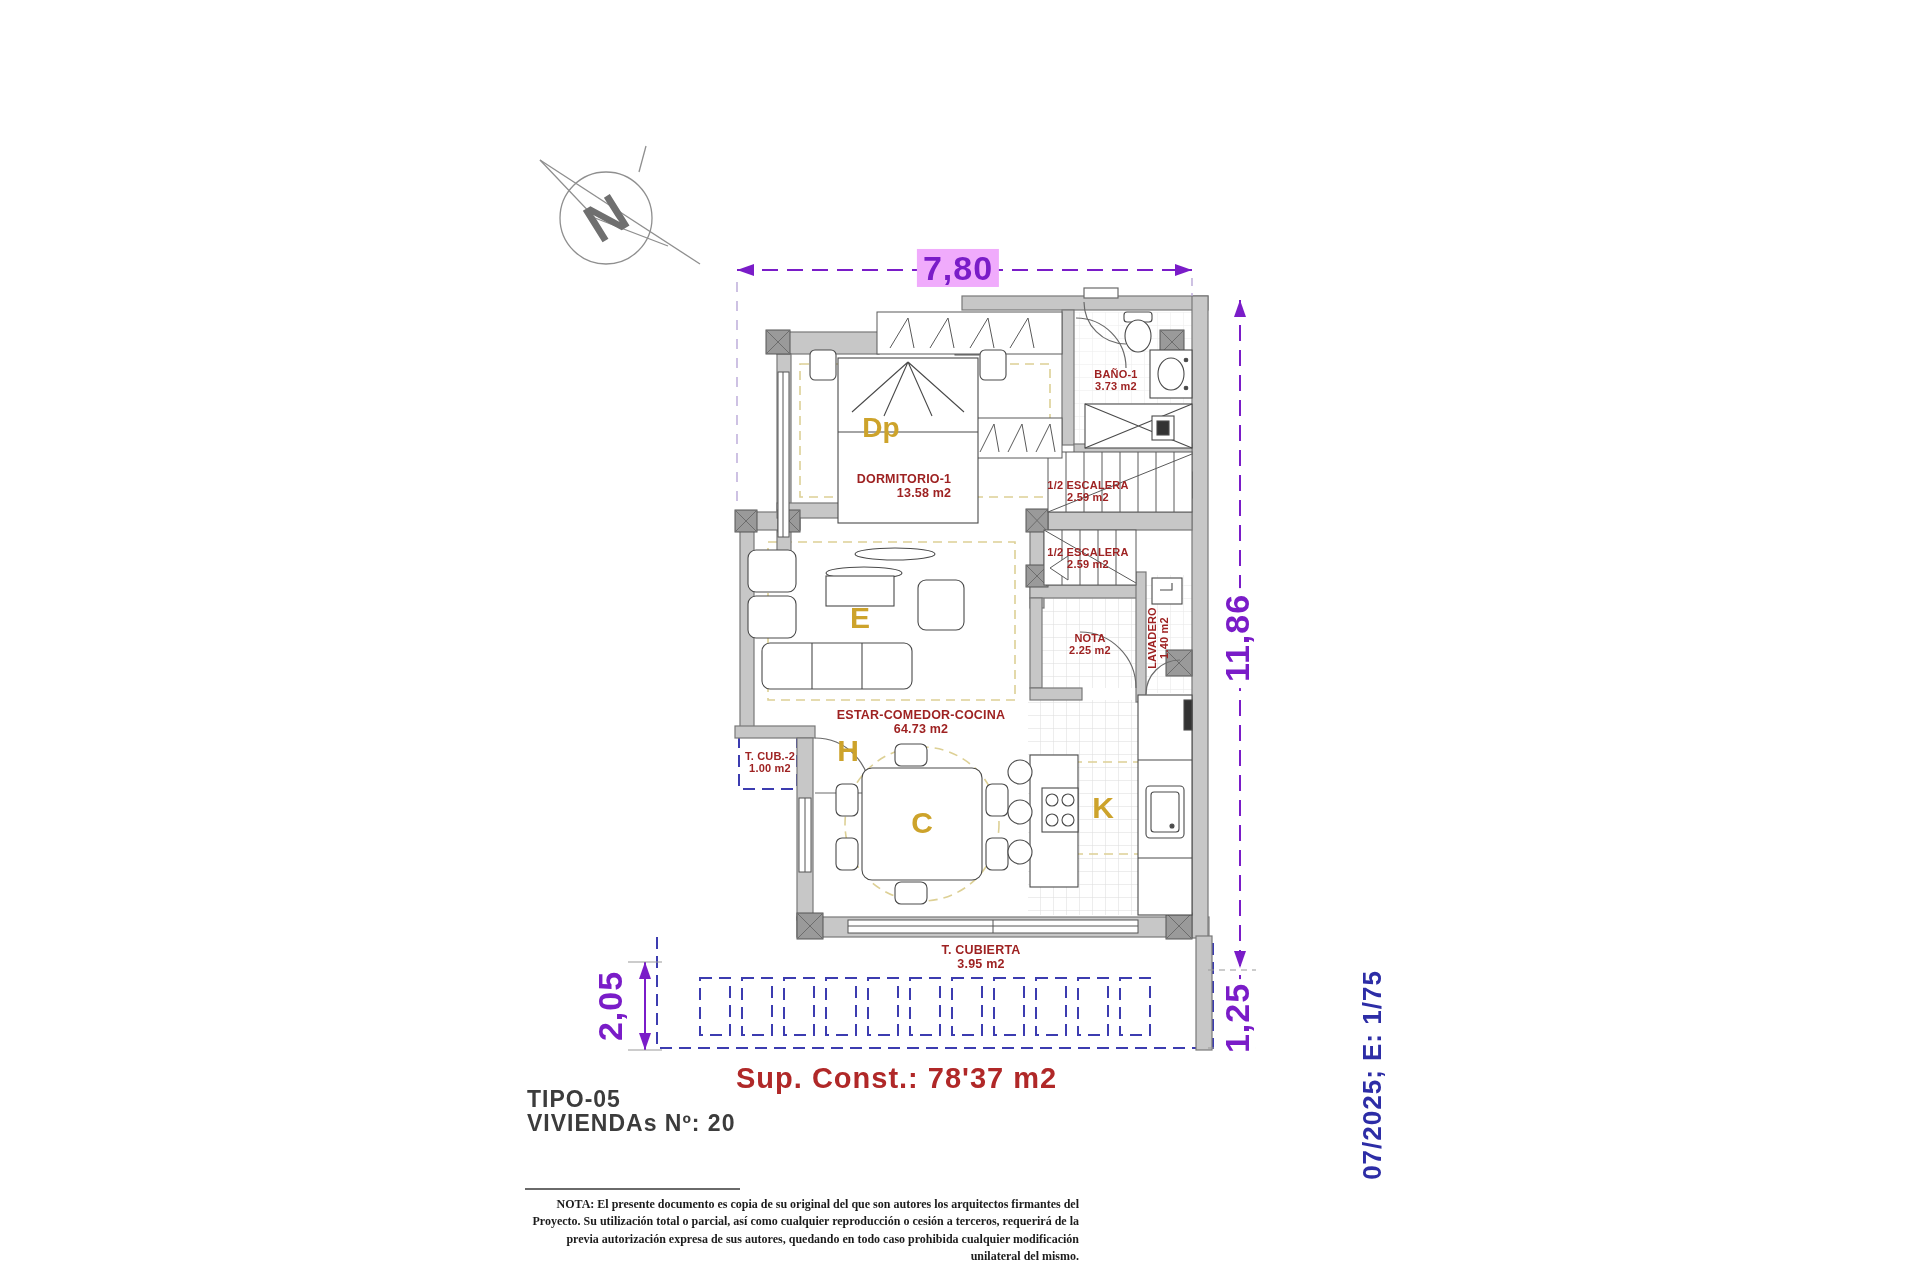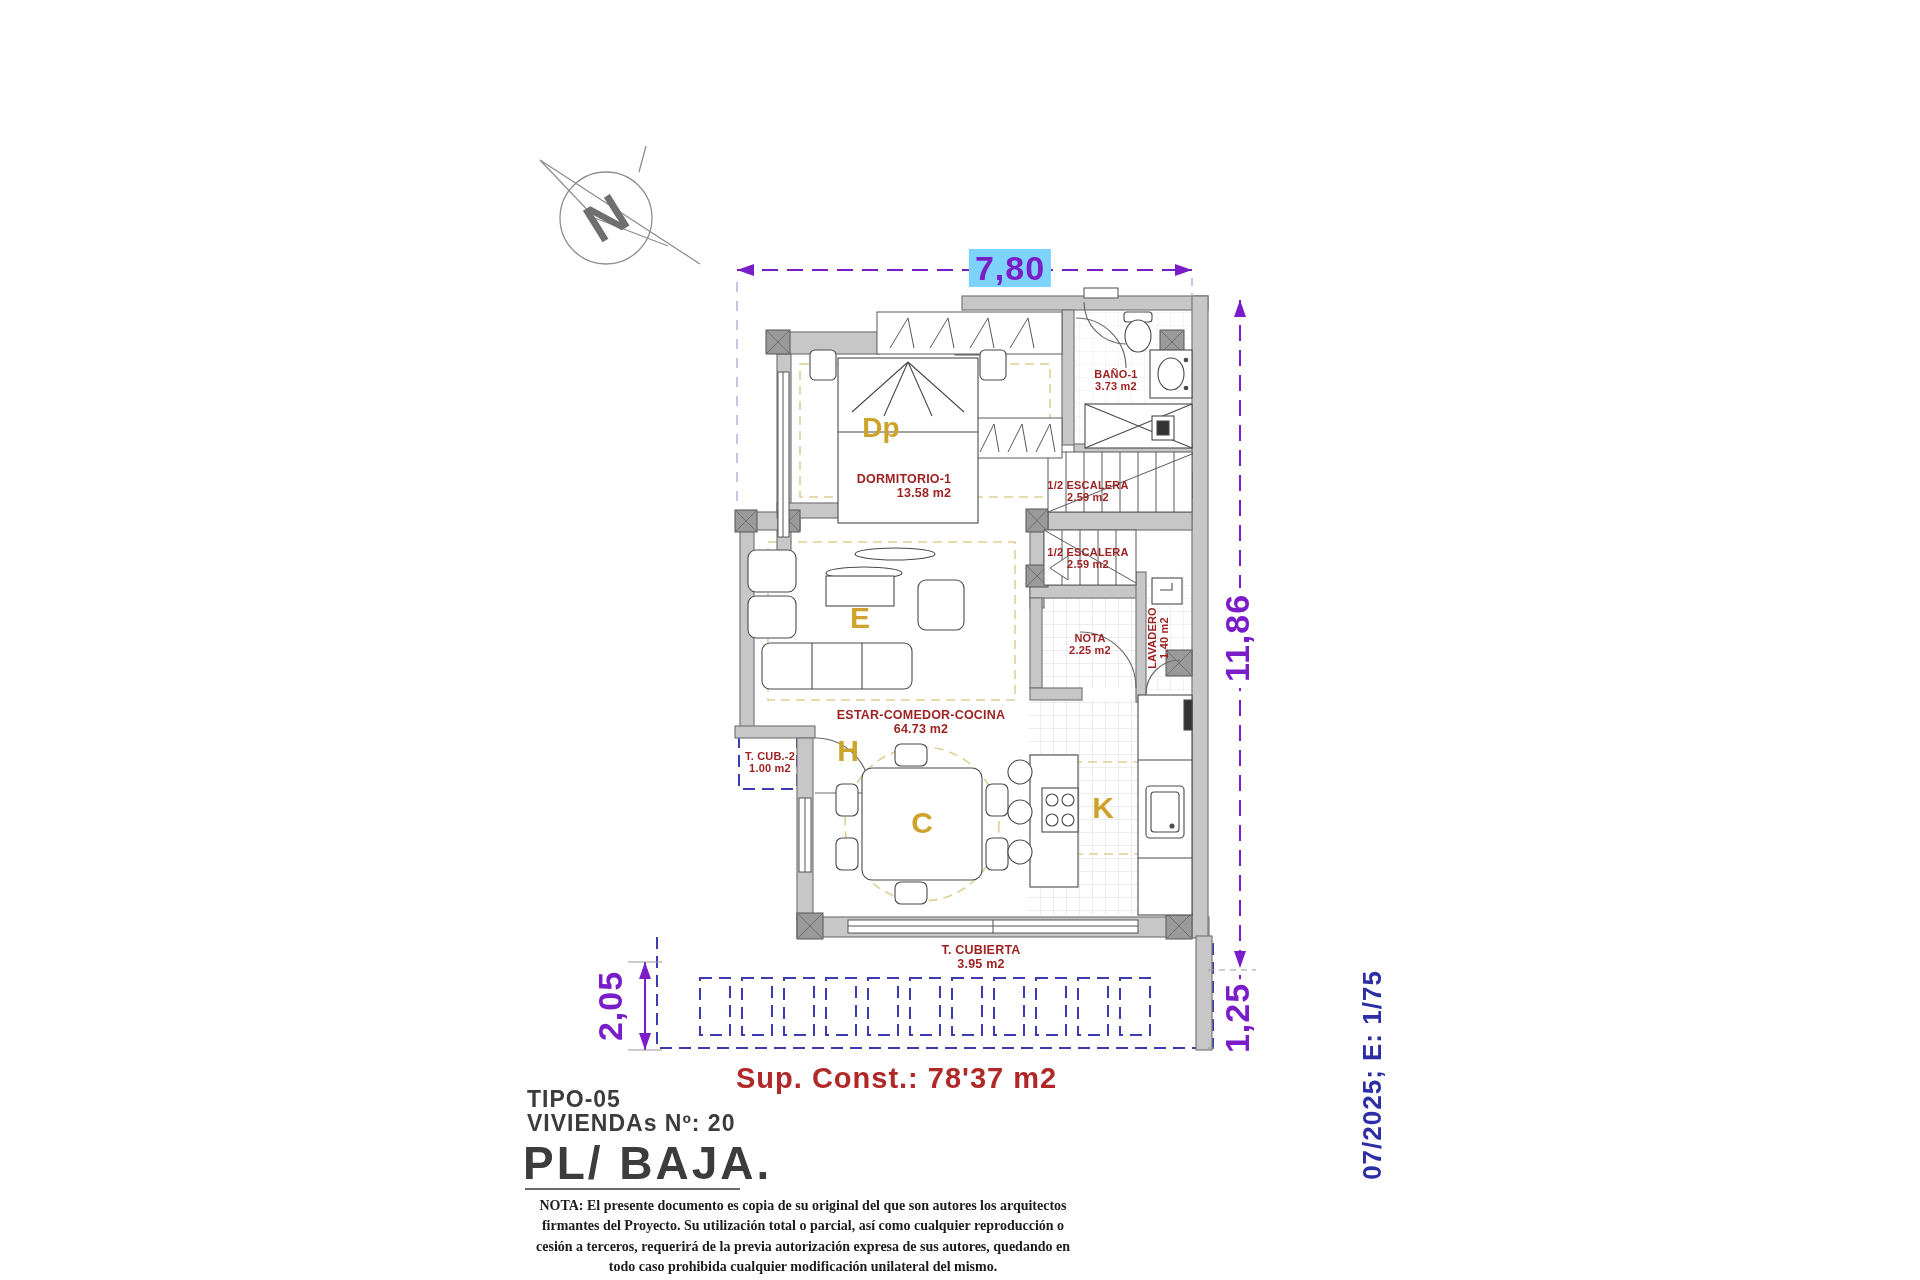--- a/index.html
+++ b/index.html
@@ -13,22 +13,22 @@
   .dim{color:#7a1cc8;font-weight:bold;font-size:34px;letter-spacing:1px;}
   .zone{color:#cda32b;font-weight:bold;font-size:30px;}
   .zone.big{font-size:28px;}
   .north-n{color:#6f6f6f;font-weight:bold;font-size:54px;transform:translate(-50%,-50%) rotate(-32deg);}
   .supconst{color:#b02828;font-weight:bold;font-size:29px;letter-spacing:1px;transform:none;text-align:center;}
   .tb{position:absolute;color:#3c3c3c;font-weight:bold;text-align:left;white-space:nowrap;letter-spacing:1px;}
   .tb.tipo{font-size:23px;}
   .tb.viv{font-size:23px;}
   .tb.planta{font-size:46px;letter-spacing:3px;}
   .tb-line{position:absolute;background:#6a6a6a;height:2px;}
-  .nota{position:absolute;font-family:"Liberation Serif",serif;font-weight:bold;font-size:14px;
-        color:#1c1c1c;width:552px;text-align:center;line-height:1.45;}
+  .nota{position:absolute;font-family:"Liberation Serif",serif;font-weight:bold;font-size:12px;
+        color:#1c1c1c;width:552px;text-align:right;line-height:1.45;}
   .datescale{color:#2d2da6;font-weight:bold;font-size:26px;letter-spacing:1px;}
 </style>
 </head>
 <body>
 
 <div class="canvas">
 
 <svg class="plan" width="1920" height="1280" viewBox="0 0 1920 1280">
   <defs>
     <pattern id="tiles" width="13" height="13" patternUnits="userSpaceOnUse">
@@ -242,21 +242,21 @@
     <path d="M1240 968 l-6 -17 h12 z"></path>
     <path d="M1240 990 l-6 17 h12 z"></path>
     <path d="M1240 1048 l-6 -17 h12 z"></path>
     <path d="M645 962 l-6 17 h12 z"></path>
     <path d="M645 1050 l-6 -17 h12 z"></path>
   </g>
 </svg>
 
 <div class="lbl north-n" style="left:606px;top:218px;">N</div>
 
-<div class="lbl dim" style="left:1010px;top:268px;background:#7dd3fc;padding:0 6px;">7,80</div>
+<div class="lbl dim" style="left:958px;top:268px;background:#f0abfc;padding:0 6px;">7,80</div>
 <div class="lbl dim rot" style="left:1237px;top:638px;background:#fff;padding:0 6px;">11,86</div>
 <div class="lbl dim rot" style="left:610px;top:1006px;">2,05</div>
 <div class="lbl dim rot" style="left:1237px;top:1018px;background:#fff;padding:0 4px;">1,25</div>
 
 <div class="lbl" style="left:904px;top:486px;text-align:right;">
   <span class="room-name">DORMITORIO-1</span>
   <span class="room-area">13.58 m2</span>
 </div>
 <div class="lbl room-small" style="left:1116px;top:380px;">
   <span class="room-name">BAÑO-1</span>
@@ -294,19 +294,18 @@
 <div class="lbl zone big" style="left:881px;top:428px;">Dp</div>
 <div class="lbl zone" style="left:860px;top:618px;">E</div>
 <div class="lbl zone" style="left:848px;top:751px;">H</div>
 <div class="lbl zone" style="left:922px;top:823px;">C</div>
 <div class="lbl zone" style="left:1103px;top:808px;">K</div>
 
 <div class="lbl supconst" style="left:736px;top:1062px;transform:none;">Sup. Const.: 78'37 m2</div>
 
 <div class="tb tipo" style="left:527px;top:1086px;">TIPO-05</div>
 <div class="tb viv" style="left:527px;top:1110px;">VIVIENDAs Nº: 20</div>
-<div class="tb planta" style="left:523px;top:1136px;">PL/ BAJA.</div>
 <div class="tb-line" style="left:525px;top:1188px;width:215px;"></div>
 <div class="nota" style="left:527px;top:1196px;">NOTA: El presente documento es copia de su original del que son autores los arquitectos firmantes del Proyecto. Su utilización total o parcial, así como cualquier reproducción o cesión a terceros, requerirá  de la previa autorización expresa de sus autores, quedando en todo caso prohibida cualquier modificación unilateral del mismo.</div>
 
 <div class="lbl rot datescale" style="left:1373px;top:1075px;">07/2025; E: 1/75</div>
 
 </div>
 
 </body></html>

